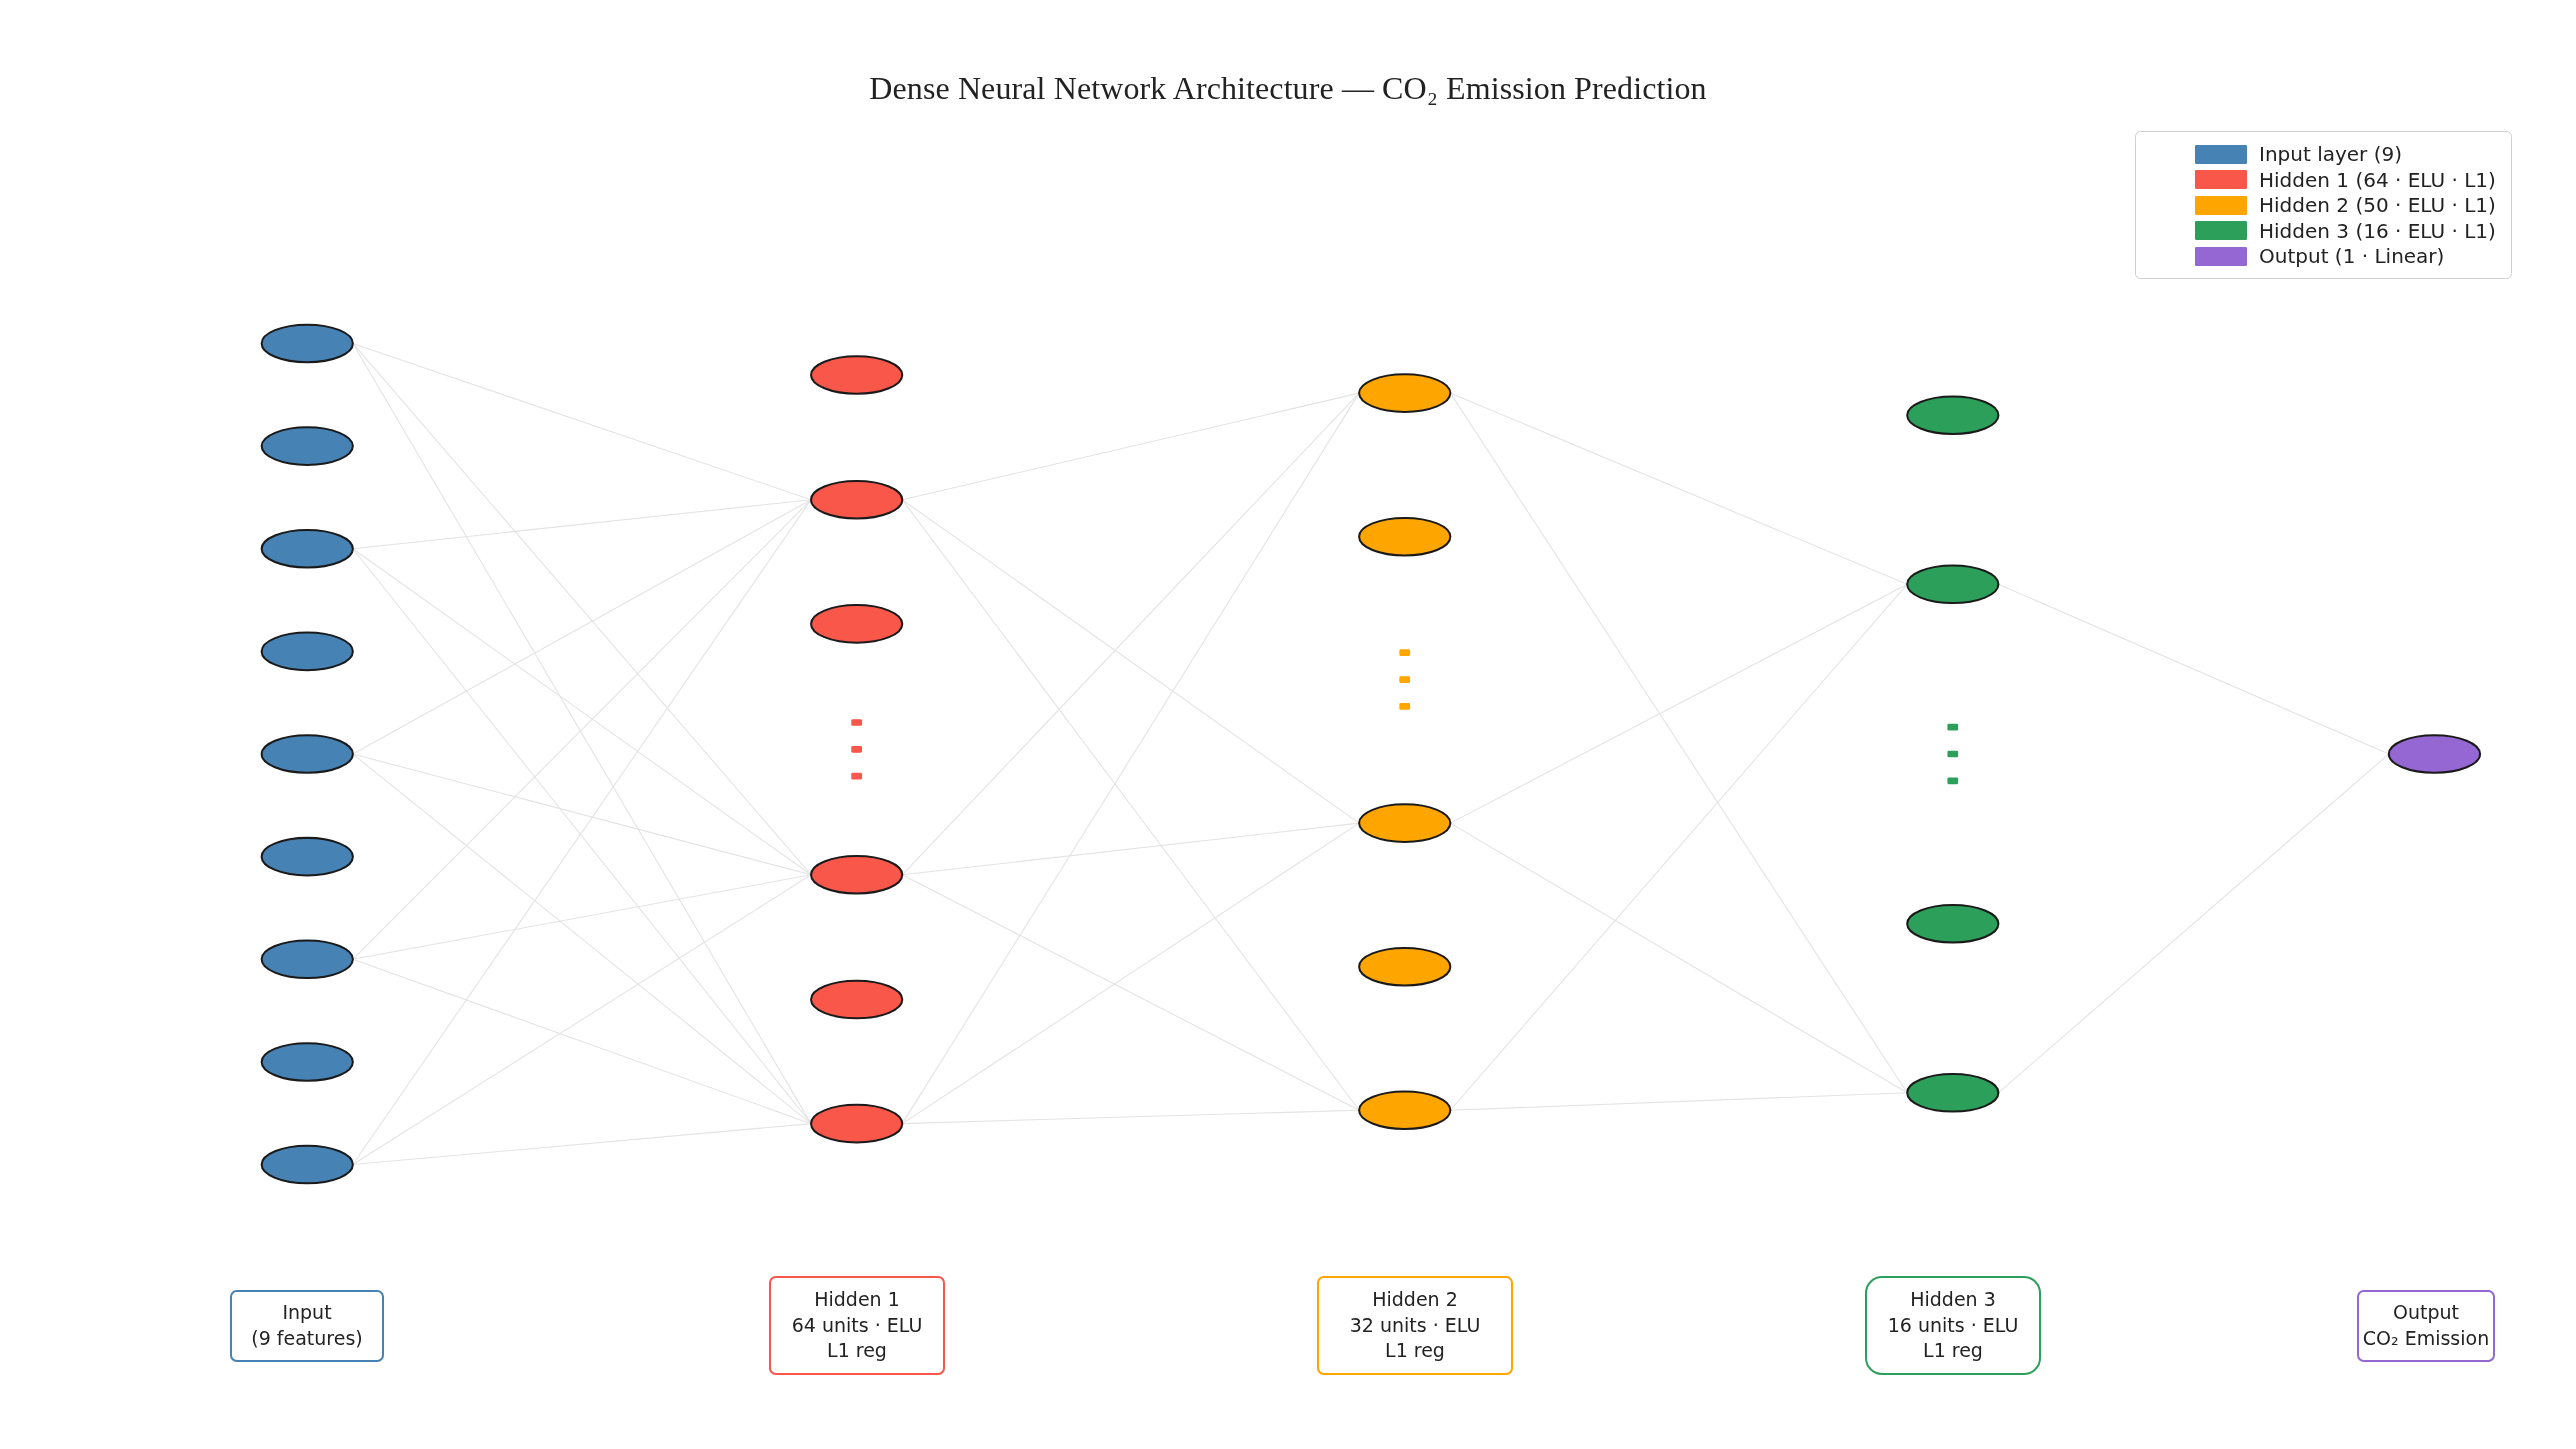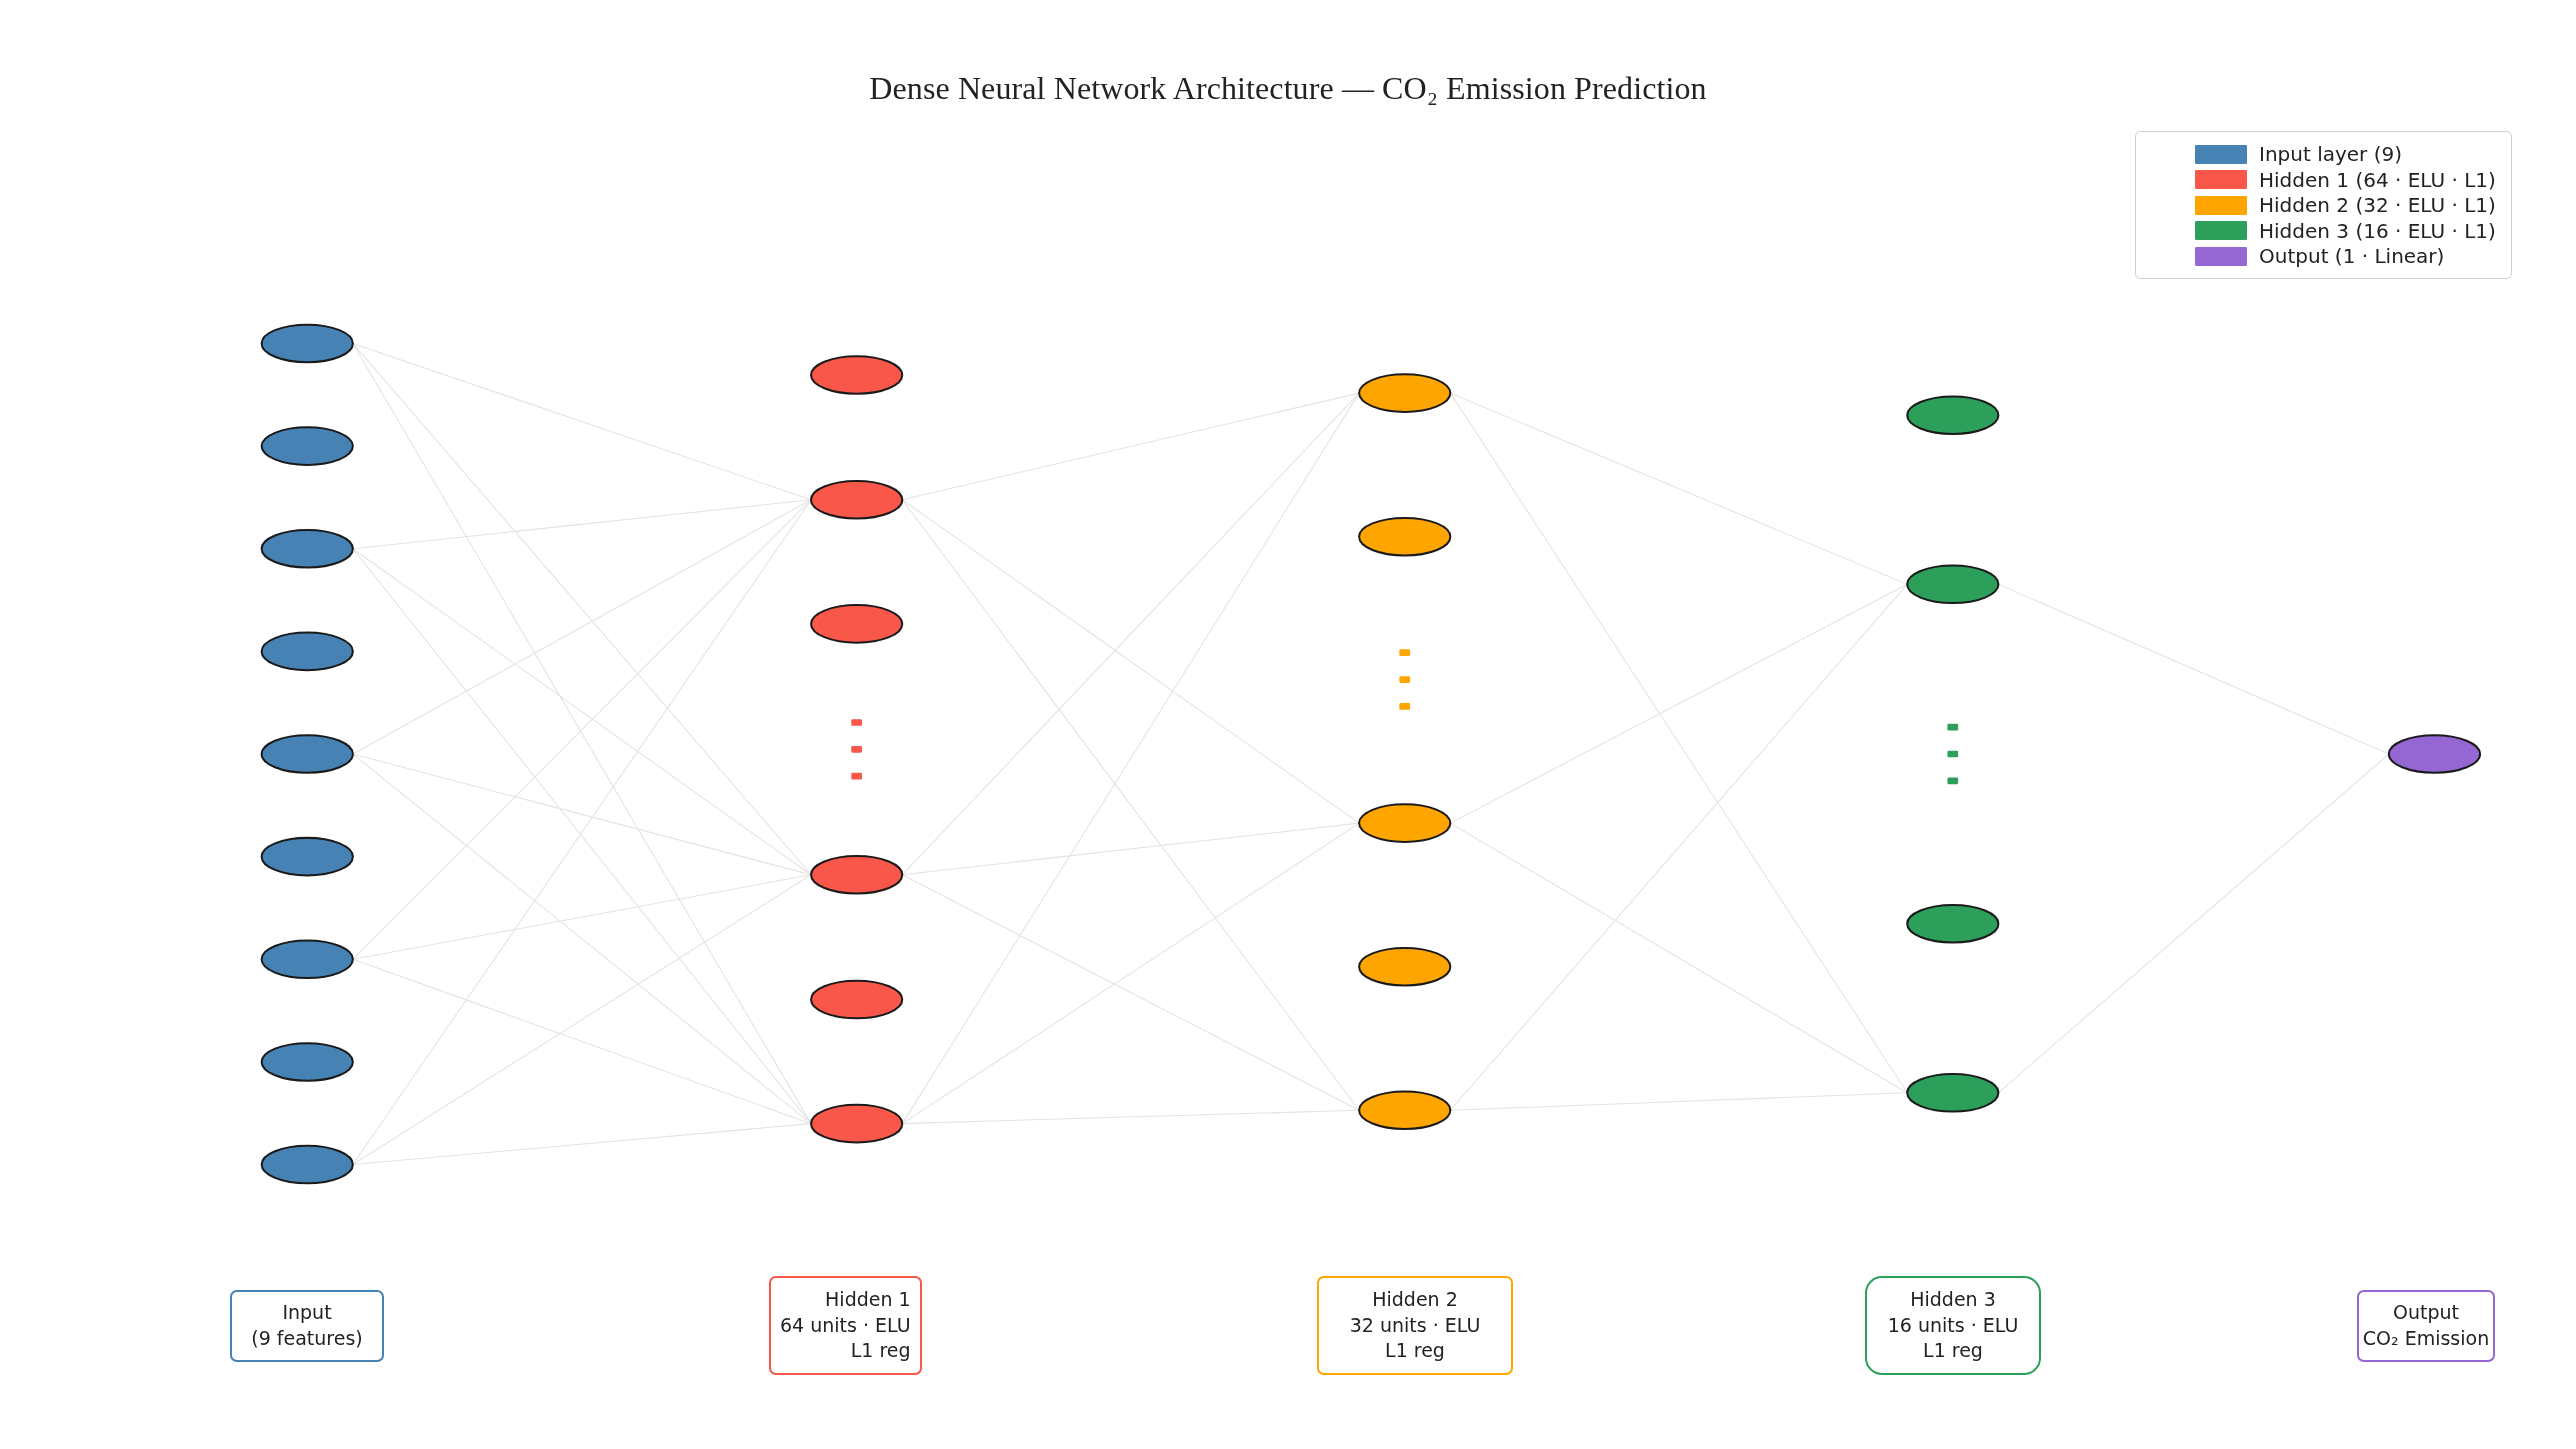--- a/index.html
+++ b/index.html
@@ -172,38 +172,38 @@
       <div class="legend-row">
         <div class="legend-swatch" style="background: rgb(70, 130, 180);"></div>
         <div class="legend-label">Input layer (9)</div>
       </div>
       <div class="legend-row">
         <div class="legend-swatch" style="background: rgb(249, 87, 74);"></div>
         <div class="legend-label">Hidden 1 (64 · ELU · L1)</div>
       </div>
       <div class="legend-row">
         <div class="legend-swatch" style="background: rgb(255, 165, 0);"></div>
-        <div class="legend-label">Hidden 2 (32 · ELU · L1)</div>
+        <div class="legend-label">Hidden 2 (50 · ELU · L1)</div>
       </div>
       <div class="legend-row">
         <div class="legend-swatch" style="background: rgb(44, 160, 90);"></div>
         <div class="legend-label">Hidden 3 (16 · ELU · L1)</div>
       </div>
       <div class="legend-row">
         <div class="legend-swatch" style="background: rgb(148, 103, 211);"></div>
         <div class="legend-label">Output (1 · Linear)</div>
       </div>
     </div>
 
   <div id="layer-boxes">
       <div class="layer-box" style="left: 230px; top: 1290px; width: 154px; height: 72px; border-color: rgb(70, 130, 180);">
         <div class="bline">Input</div>
         <div class="bline">(9 features)</div>
       </div>
-      <div class="layer-box" style="left: 769px; top: 1276px; width: 153px; height: 99px; border-color: rgb(249, 87, 74); align-items: flex-end;">
+      <div class="layer-box" style="left: 769px; top: 1276px; width: 176px; height: 99px; border-color: rgb(249, 87, 74);">
         <div class="bline">Hidden 1</div>
         <div class="bline">64 units · ELU</div>
         <div class="bline">L1 reg</div>
       </div>
       <div class="layer-box" style="left: 1317px; top: 1276px; width: 196px; height: 99px; border-color: rgb(255, 165, 0);">
         <div class="bline">Hidden 2</div>
         <div class="bline">32 units · ELU</div>
         <div class="bline">L1 reg</div>
       </div>
       <div class="layer-box" style="left: 1865px; top: 1276px; width: 176px; height: 99px; border-color: rgb(44, 160, 90); border-radius: 17px;">

